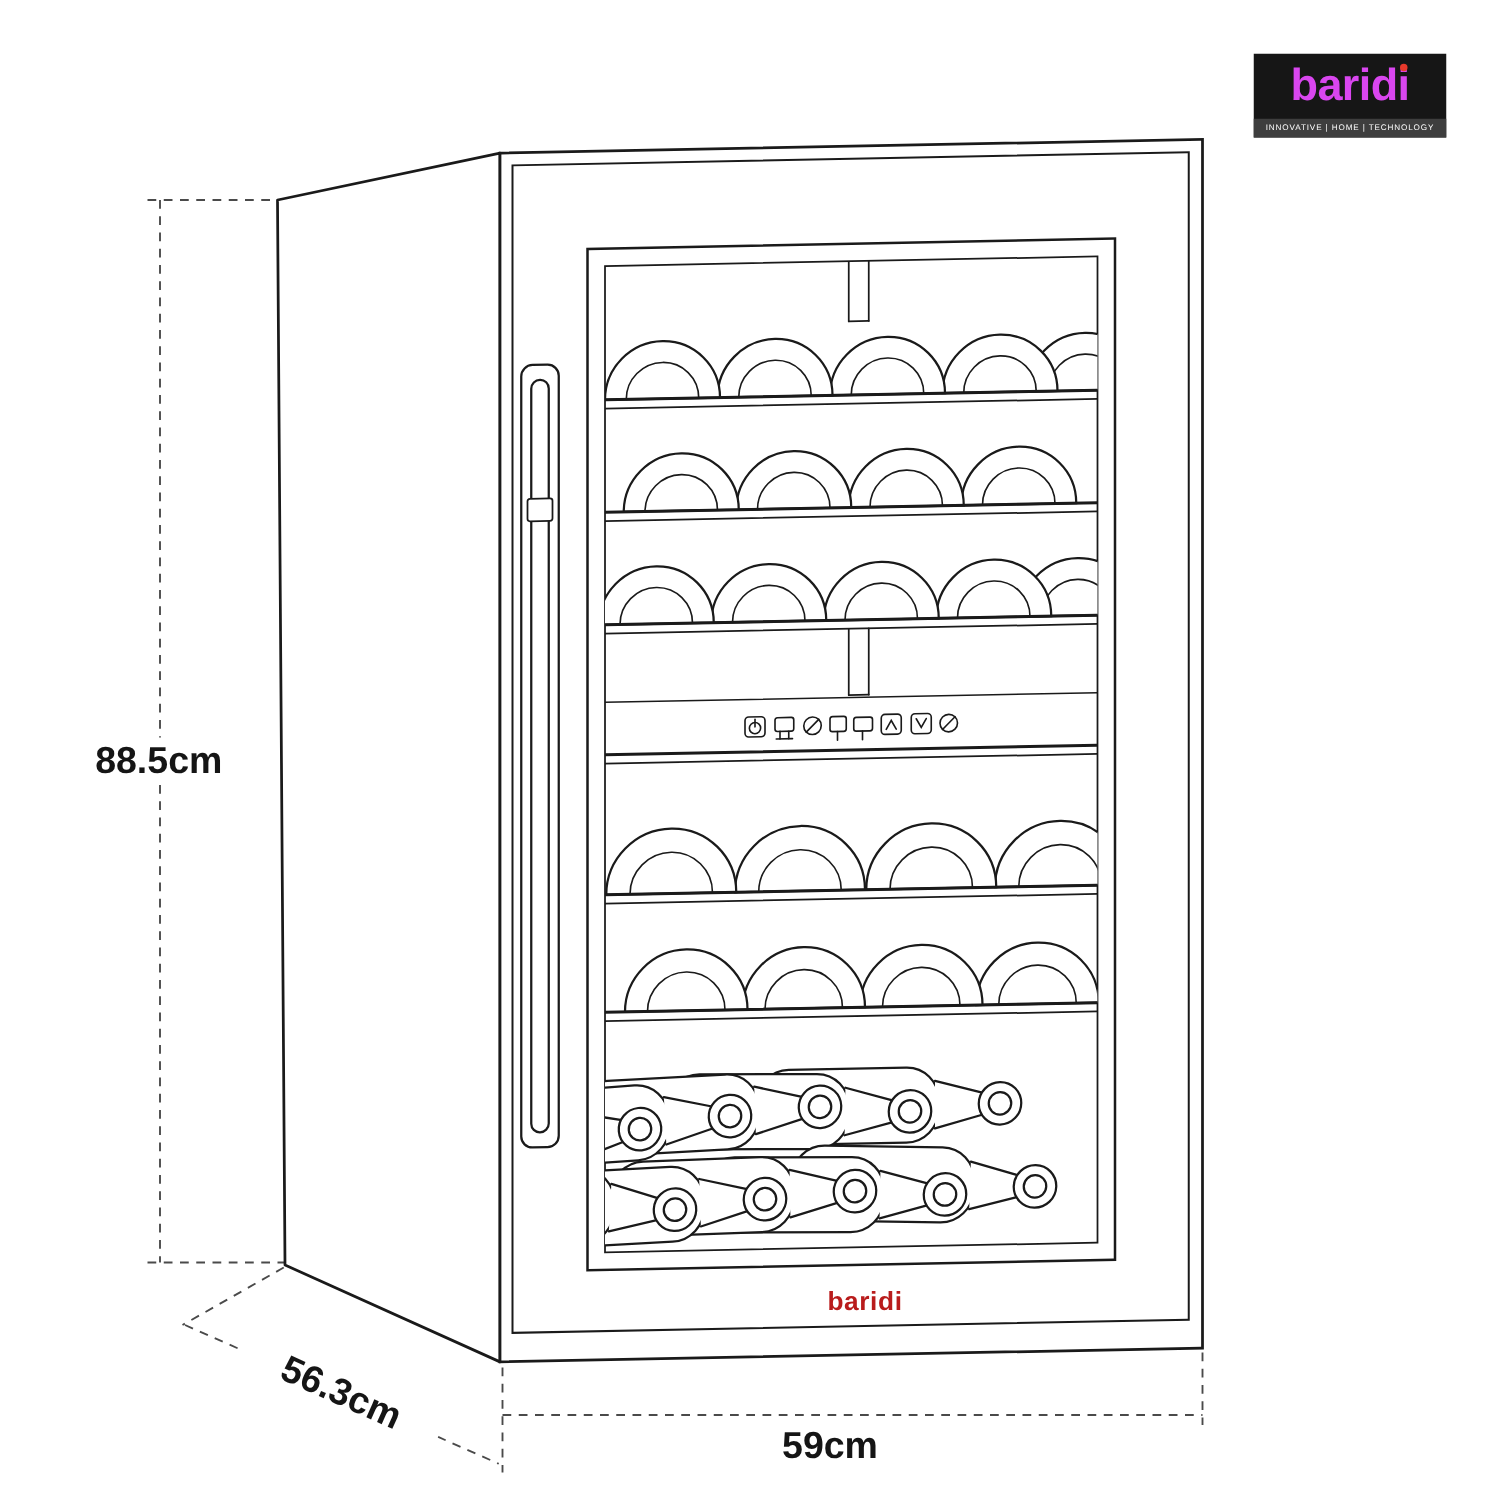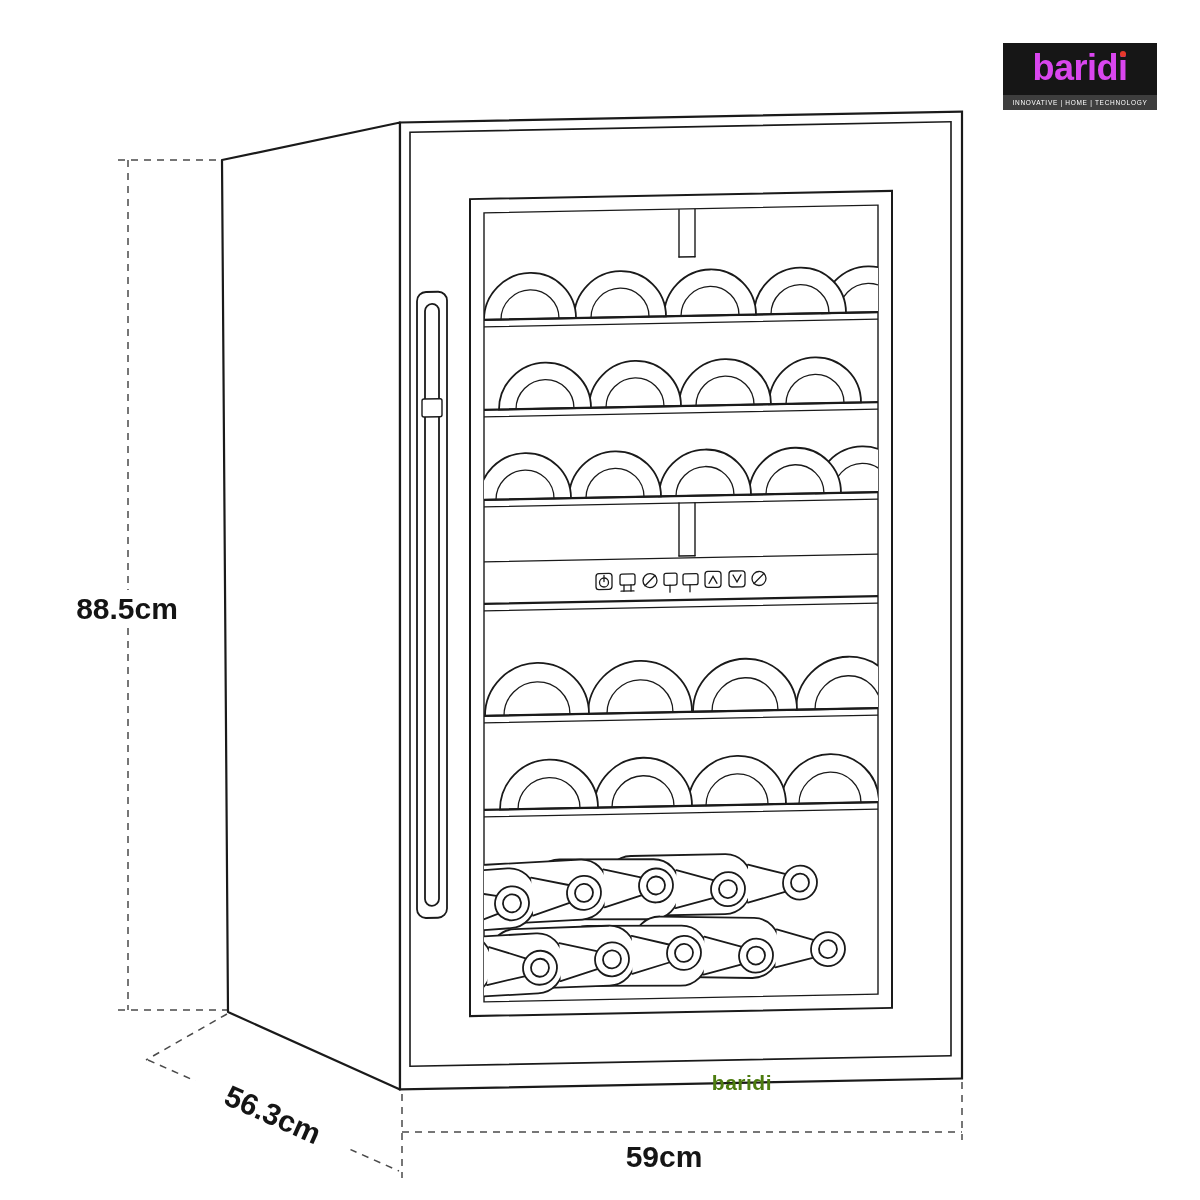--- a/index.html
+++ b/index.html
@@ -6,22 +6,22 @@
   #page{position:relative;width:1200px;height:1200px;background:#fff;overflow:hidden;
         font-family:"Liberation Sans",sans-serif;}
   #drawing{position:absolute;left:0;top:0;}
 
   .dim-label{position:absolute;font-weight:600;font-size:30px;color:#151515;
              text-align:center;line-height:1.1;background:#fff;padding:2px 0;}
   .dim-height{left:52px;top:570px;width:150px;margin-top:20px;}
   .dim-depth{left:188px;top:1096px;width:170px;transform:rotate(24deg);}
   .dim-width{left:589px;top:1138px;width:150px;background:transparent;}
 
-  .door-brand{position:absolute;left:612px;top:1030px;width:160px;text-align:right;
-              font-size:21px;font-weight:700;letter-spacing:.5px;color:#4d7c0f;margin-top:41px;}
+  .door-brand{position:absolute;left:612px;top:1030px;width:160px;text-align:center;
+              font-size:21px;font-weight:700;letter-spacing:.5px;color:#b91c1c;}
 
   .logo{position:absolute;left:1003px;top:43px;width:154px;height:67px;background:#161616;
         display:flex;flex-direction:column;}
   .logo-word{flex:1;display:flex;align-items:center;justify-content:center;color:#d946ef;
              font-weight:700;font-size:36px;letter-spacing:-0.5px;padding-bottom:2px;}
   .logo-dot-i{position:relative;}
   .logo-dot-i::after{content:"";position:absolute;top:4px;left:50%;margin-left:-3px;
                      width:6px;height:6px;border-radius:50%;background:#e8392b;}
   .logo-tagline{height:15px;background:#3e3e3e;color:#fff;display:flex;align-items:center;
                 justify-content:center;font-size:6.5px;letter-spacing:.7px;white-space:nowrap;}

